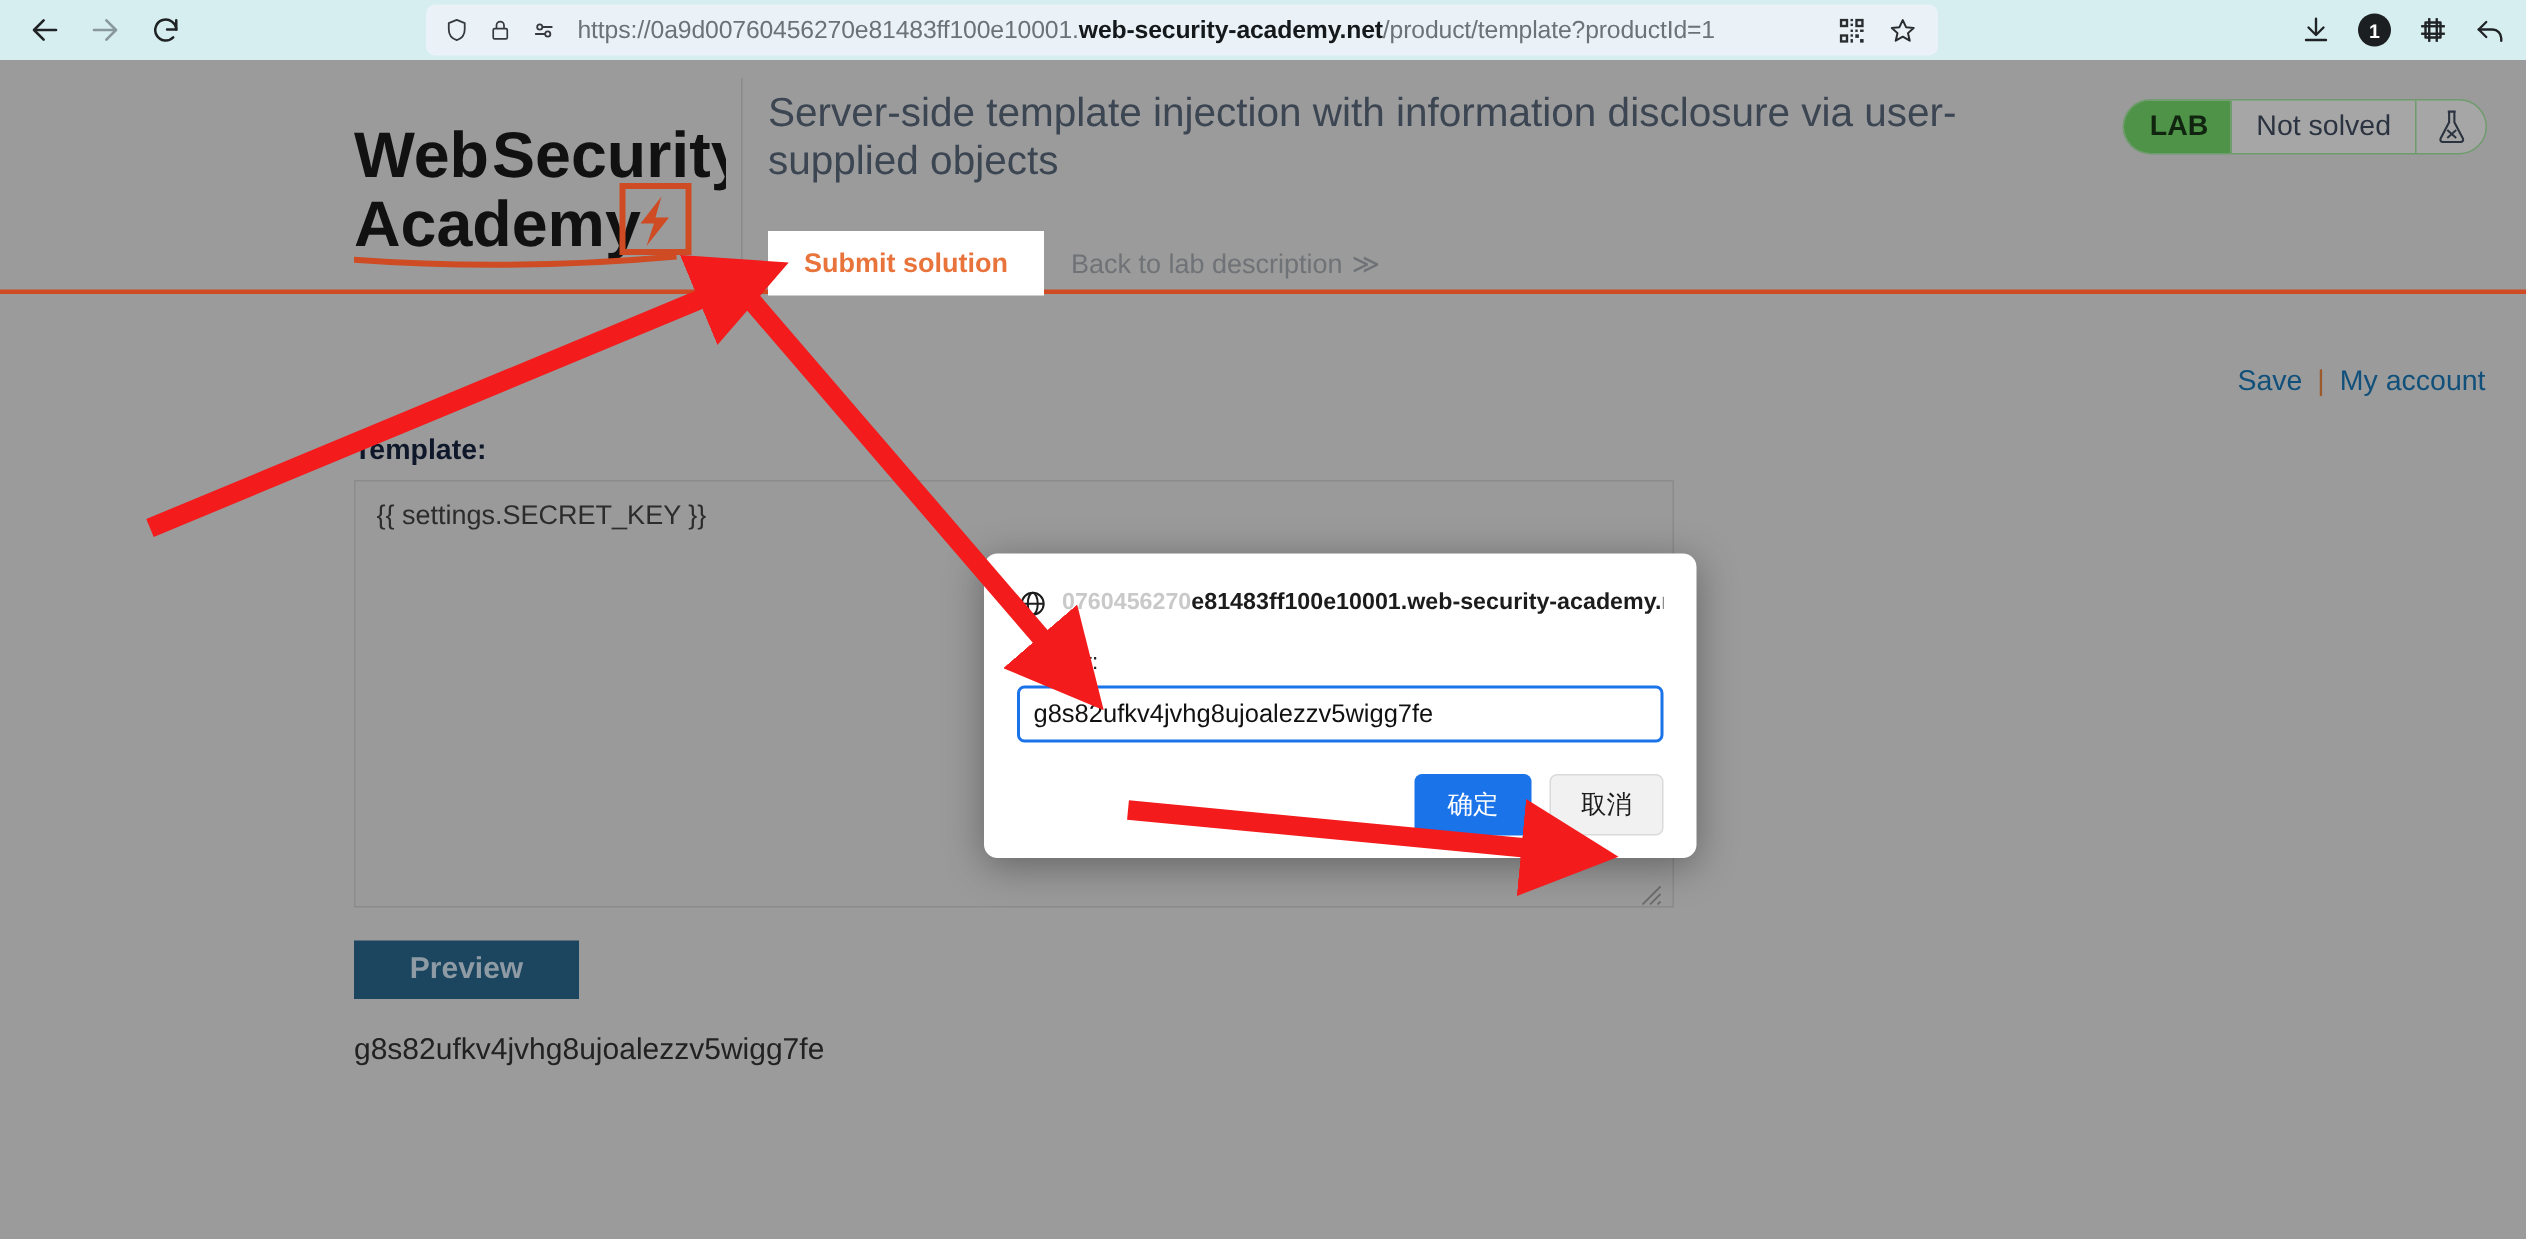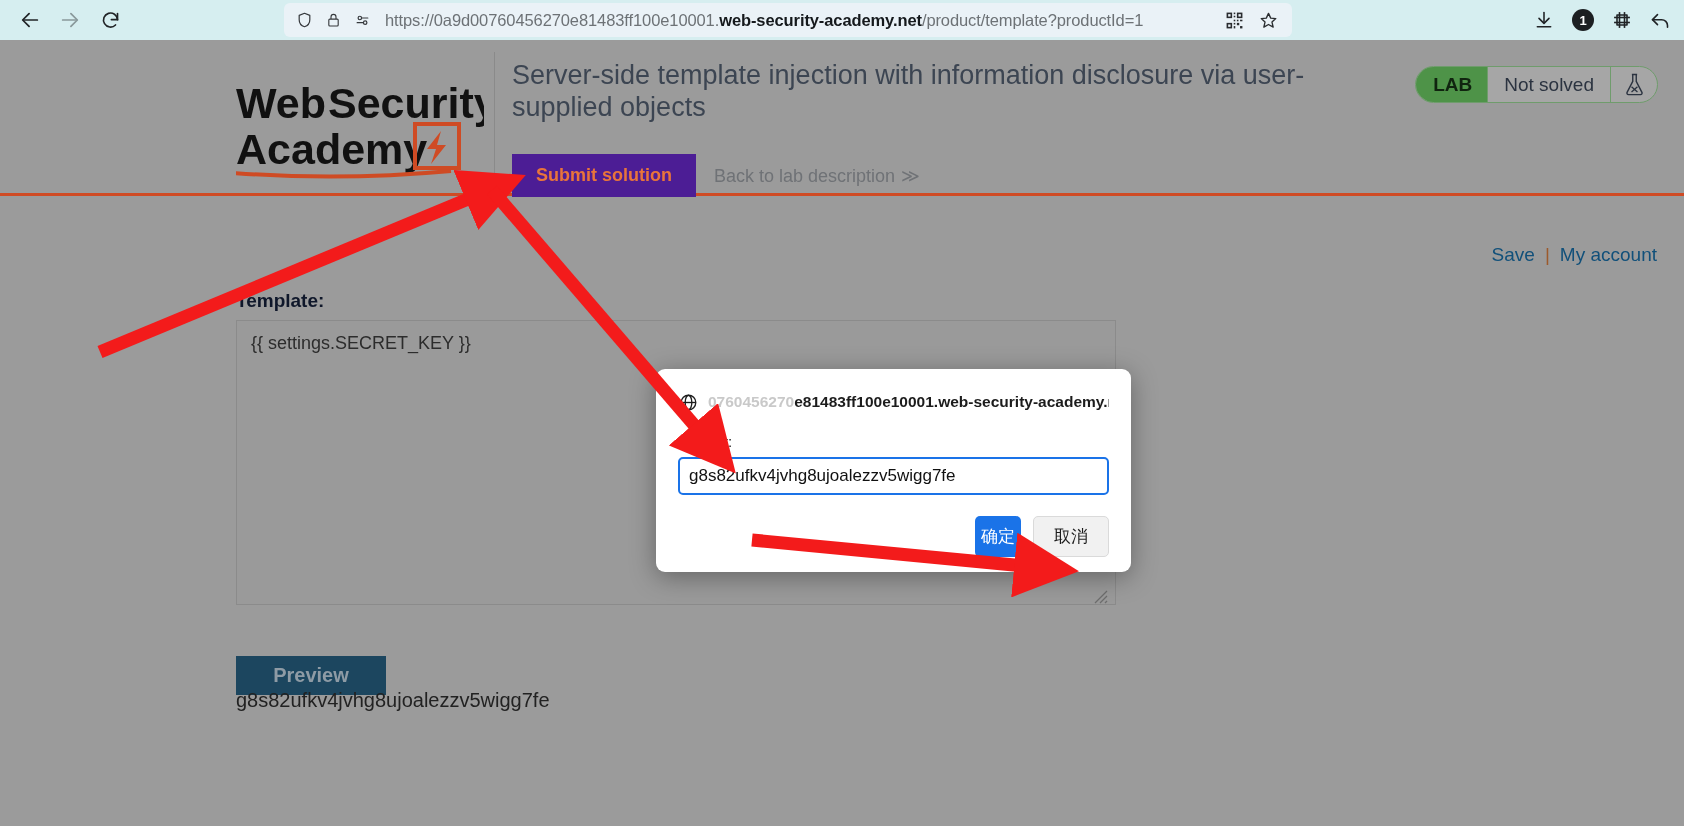--- a/index.html
+++ b/index.html
@@ -83,21 +83,21 @@
     width: 880px;
     font-size: 27px; line-height: 1.18;
     color: #3c4552;
     font-weight: 400;
   }
   .lab-actions {
     position: absolute; left: 512px; top: 114px;
     display: flex; align-items: center;
   }
   .submit-solution {
-    background: #4c1d95; color: #e8743b;
+    background: #ffffff; color: #e8743b;
     font-size: 18px; font-weight: bold;
     border: 0; padding: 11px 24px;
     cursor: pointer;
   }
   .back-desc {
     color: #6f7276; font-size: 18px;
     margin-left: 18px; cursor: pointer;
     white-space: nowrap;
   }
   .back-desc .chev { font-size: 18px; margin-left: 6px; }
@@ -148,21 +148,21 @@
     font-size: 18px;
     padding: 12px 14px;
     resize: none; outline: none;
     font-family: "Liberation Sans", sans-serif;
   }
   .tpl-grip {
     position: absolute; left: 1090px; top: 390px;
     width: 18px; height: 18px;
   }
 
-  .btn-row { position: absolute; left: 236px; top: 460px; display: flex; gap: 14px; }
+  .btn-row { position: absolute; left: 236px; top: 431px; display: flex; gap: 14px; }
   .pa-btn {
     background: #1c465f; color: #8e9ba5;
     border: 0; font-size: 20px; font-weight: bold;
     padding: 8px 0; width: 150px; cursor: pointer;
     font-family: "Liberation Sans", sans-serif;
   }
   .result-text {
     position: absolute; left: 236px; top: 493px;
     font-size: 20px; color: #222;
   }
@@ -188,21 +188,21 @@
     width: 100%; height: 38px;
     border: 2px solid #1a73e8; border-radius: 5px;
     font-size: 17px; color: #111;
     padding: 0 9px; outline: none;
     font-family: "Liberation Sans", sans-serif;
   }
   .dlg-btns { display: flex; justify-content: flex-end; gap: 12px; margin-top: 21px; }
   .dlg-ok {
     background: #1a73e8; color: #fff;
     border: 0; border-radius: 5px;
-    font-size: 17px; padding: 8px 6px; cursor: pointer;
+    font-size: 17px; padding: 8px 22px; cursor: pointer;
     font-family: Liberation Serif, serif;
   }
   .dlg-cancel {
     background: #f1f1f1; color: #1c1c1c;
     border: 1px solid #dadada; border-radius: 5px;
     font-size: 17px; padding: 8px 20px; cursor: pointer;
     font-family: "Liberation Sans", sans-serif;
   }
 
   .annotations { position: absolute; inset: 0; pointer-events: none; }

